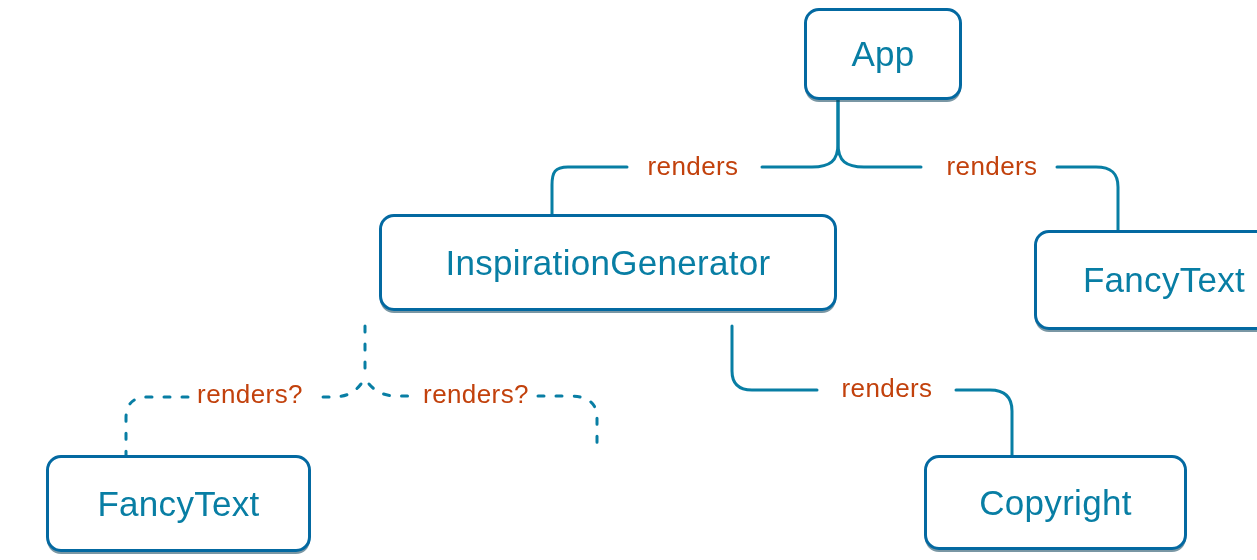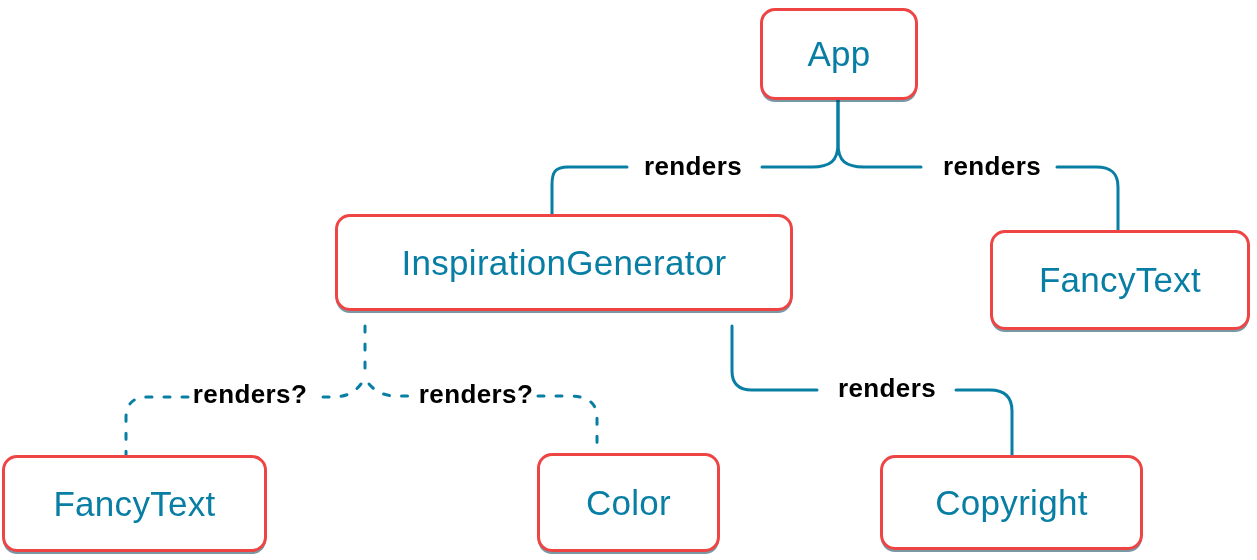--- a/index.html
+++ b/index.html
@@ -28,46 +28,47 @@
     stroke-width: 3;
     stroke-linecap: round;
   }
   .wires path.dashed {
     stroke-dasharray: 6 12;
   }
   .node {
     position: absolute;
     box-sizing: border-box;
     background: #ffffff;
-    border: 3px solid #ef4444;
+    border: 3px solid #0369a1;
     border-radius: 15px;
     box-shadow: 0 3px 0 -1px rgba(13, 66, 90, 0.55);
     display: flex;
     align-items: center;
     justify-content: center;
+    margin-left: 44px;
   }
   .node .node-label {
     color: #087ea4;
     font-size: 35px;
     font-weight: 500;
     letter-spacing: 0.3px;
     white-space: nowrap;
   }
   .node-app          { left: 760px;  top: 8px;   width: 158px; height: 92px; }
   .node-inspiration  { left: 335px;  top: 214px; width: 458px; height: 97px; }
   .node-fancy-right  { left: 990px;  top: 230px; width: 260px; height: 100px; }
   .node-fancy-left   { left: 2px;    top: 455px; width: 265px; height: 97px; }
   .node-color        { left: 537px;  top: 453px; width: 183px; height: 99px; }
   .node-copyright    { left: 880px;  top: 455px; width: 263px; height: 95px; }
   .edge-label {
     position: absolute;
     transform: translate(-50%, -50%);
-    color: #000000;
+    color: #c2410c;
     font-size: 26px;
-    font-weight: 700;
+    font-weight: 400;
     letter-spacing: 0.4px;
     white-space: nowrap;
   }
   .edge-label-app-left   { left: 693px; top: 166px; }
   .edge-label-app-right  { left: 992px; top: 166px; }
   .edge-label-q-left     { left: 250px; top: 394px; }
   .edge-label-q-right    { left: 476px; top: 394px; }
   .edge-label-copyright  { left: 887px; top: 388px; }
 </style>
 </head>
@@ -106,23 +107,20 @@
   </div>
 
   <div class="node node-fancy-right">
     <span class="node-label">FancyText</span>
   </div>
 
   <div class="node node-fancy-left">
     <span class="node-label">FancyText</span>
   </div>
 
-  <div class="node node-color">
-    <span class="node-label">Color</span>
-  </div>
 
   <div class="node node-copyright">
     <span class="node-label">Copyright</span>
   </div>
 
   <span class="edge-label edge-label-app-left">renders</span>
   <span class="edge-label edge-label-app-right">renders</span>
   <span class="edge-label edge-label-q-left">renders?</span>
   <span class="edge-label edge-label-q-right">renders?</span>
   <span class="edge-label edge-label-copyright">renders</span>

